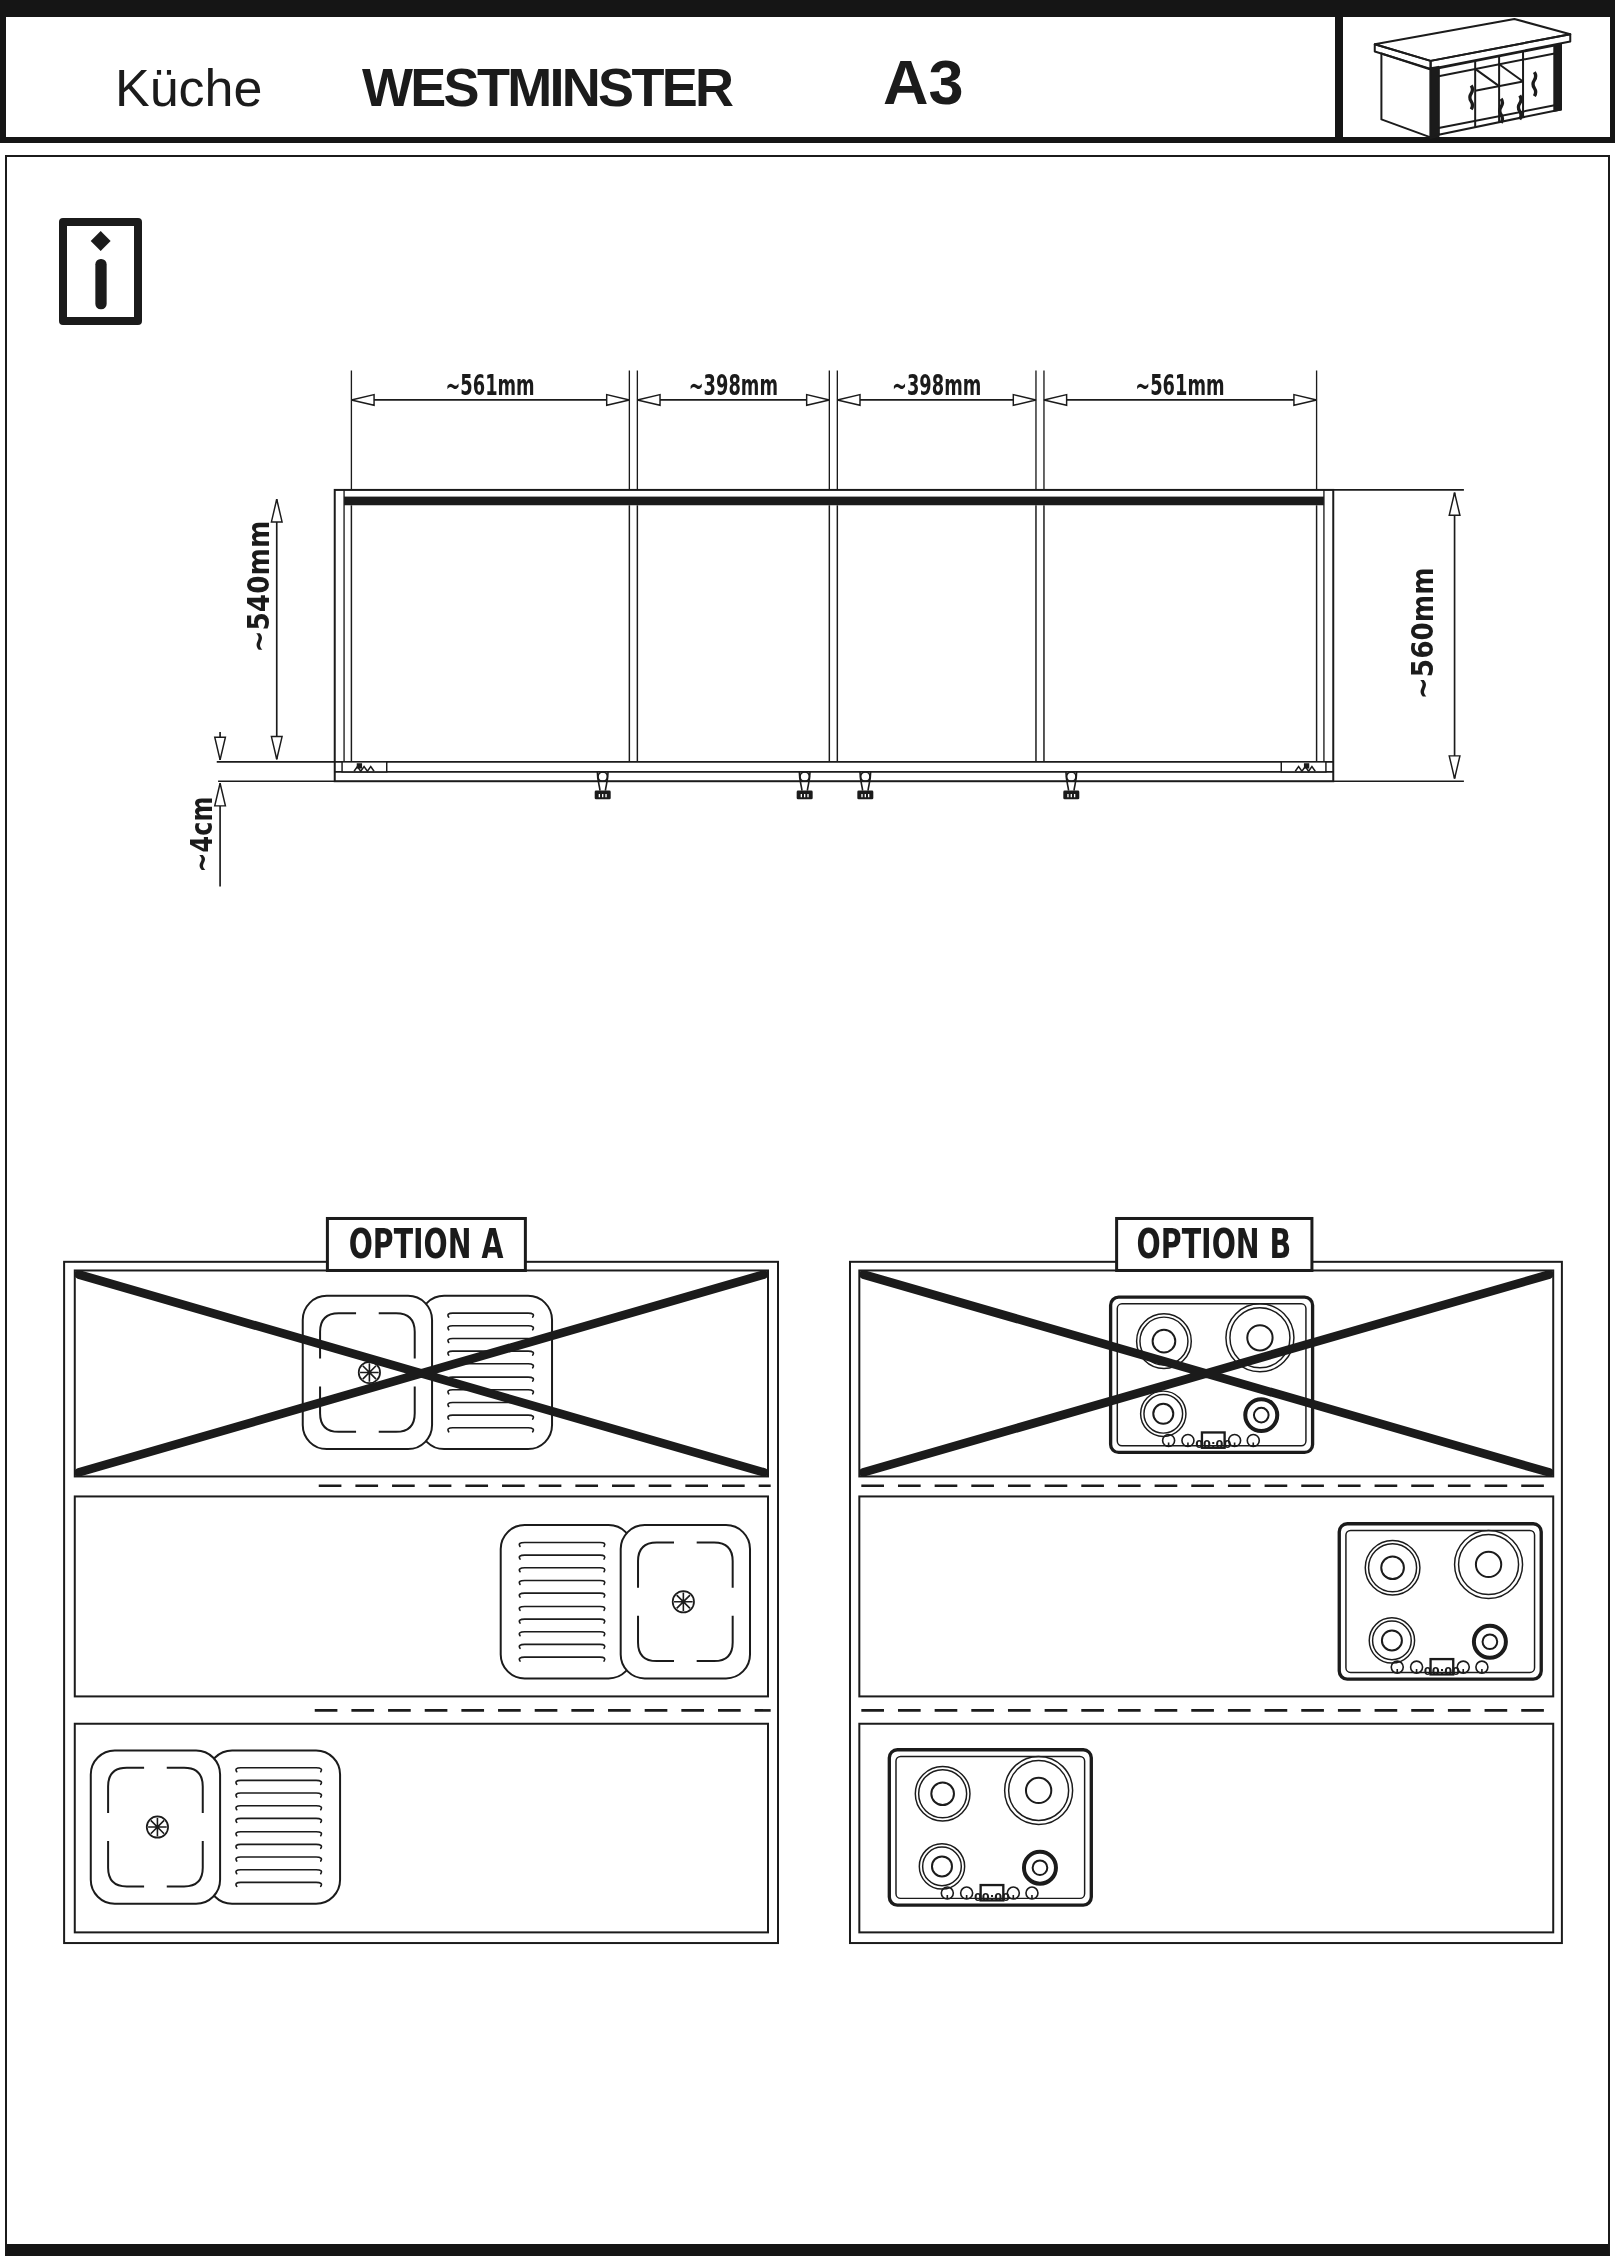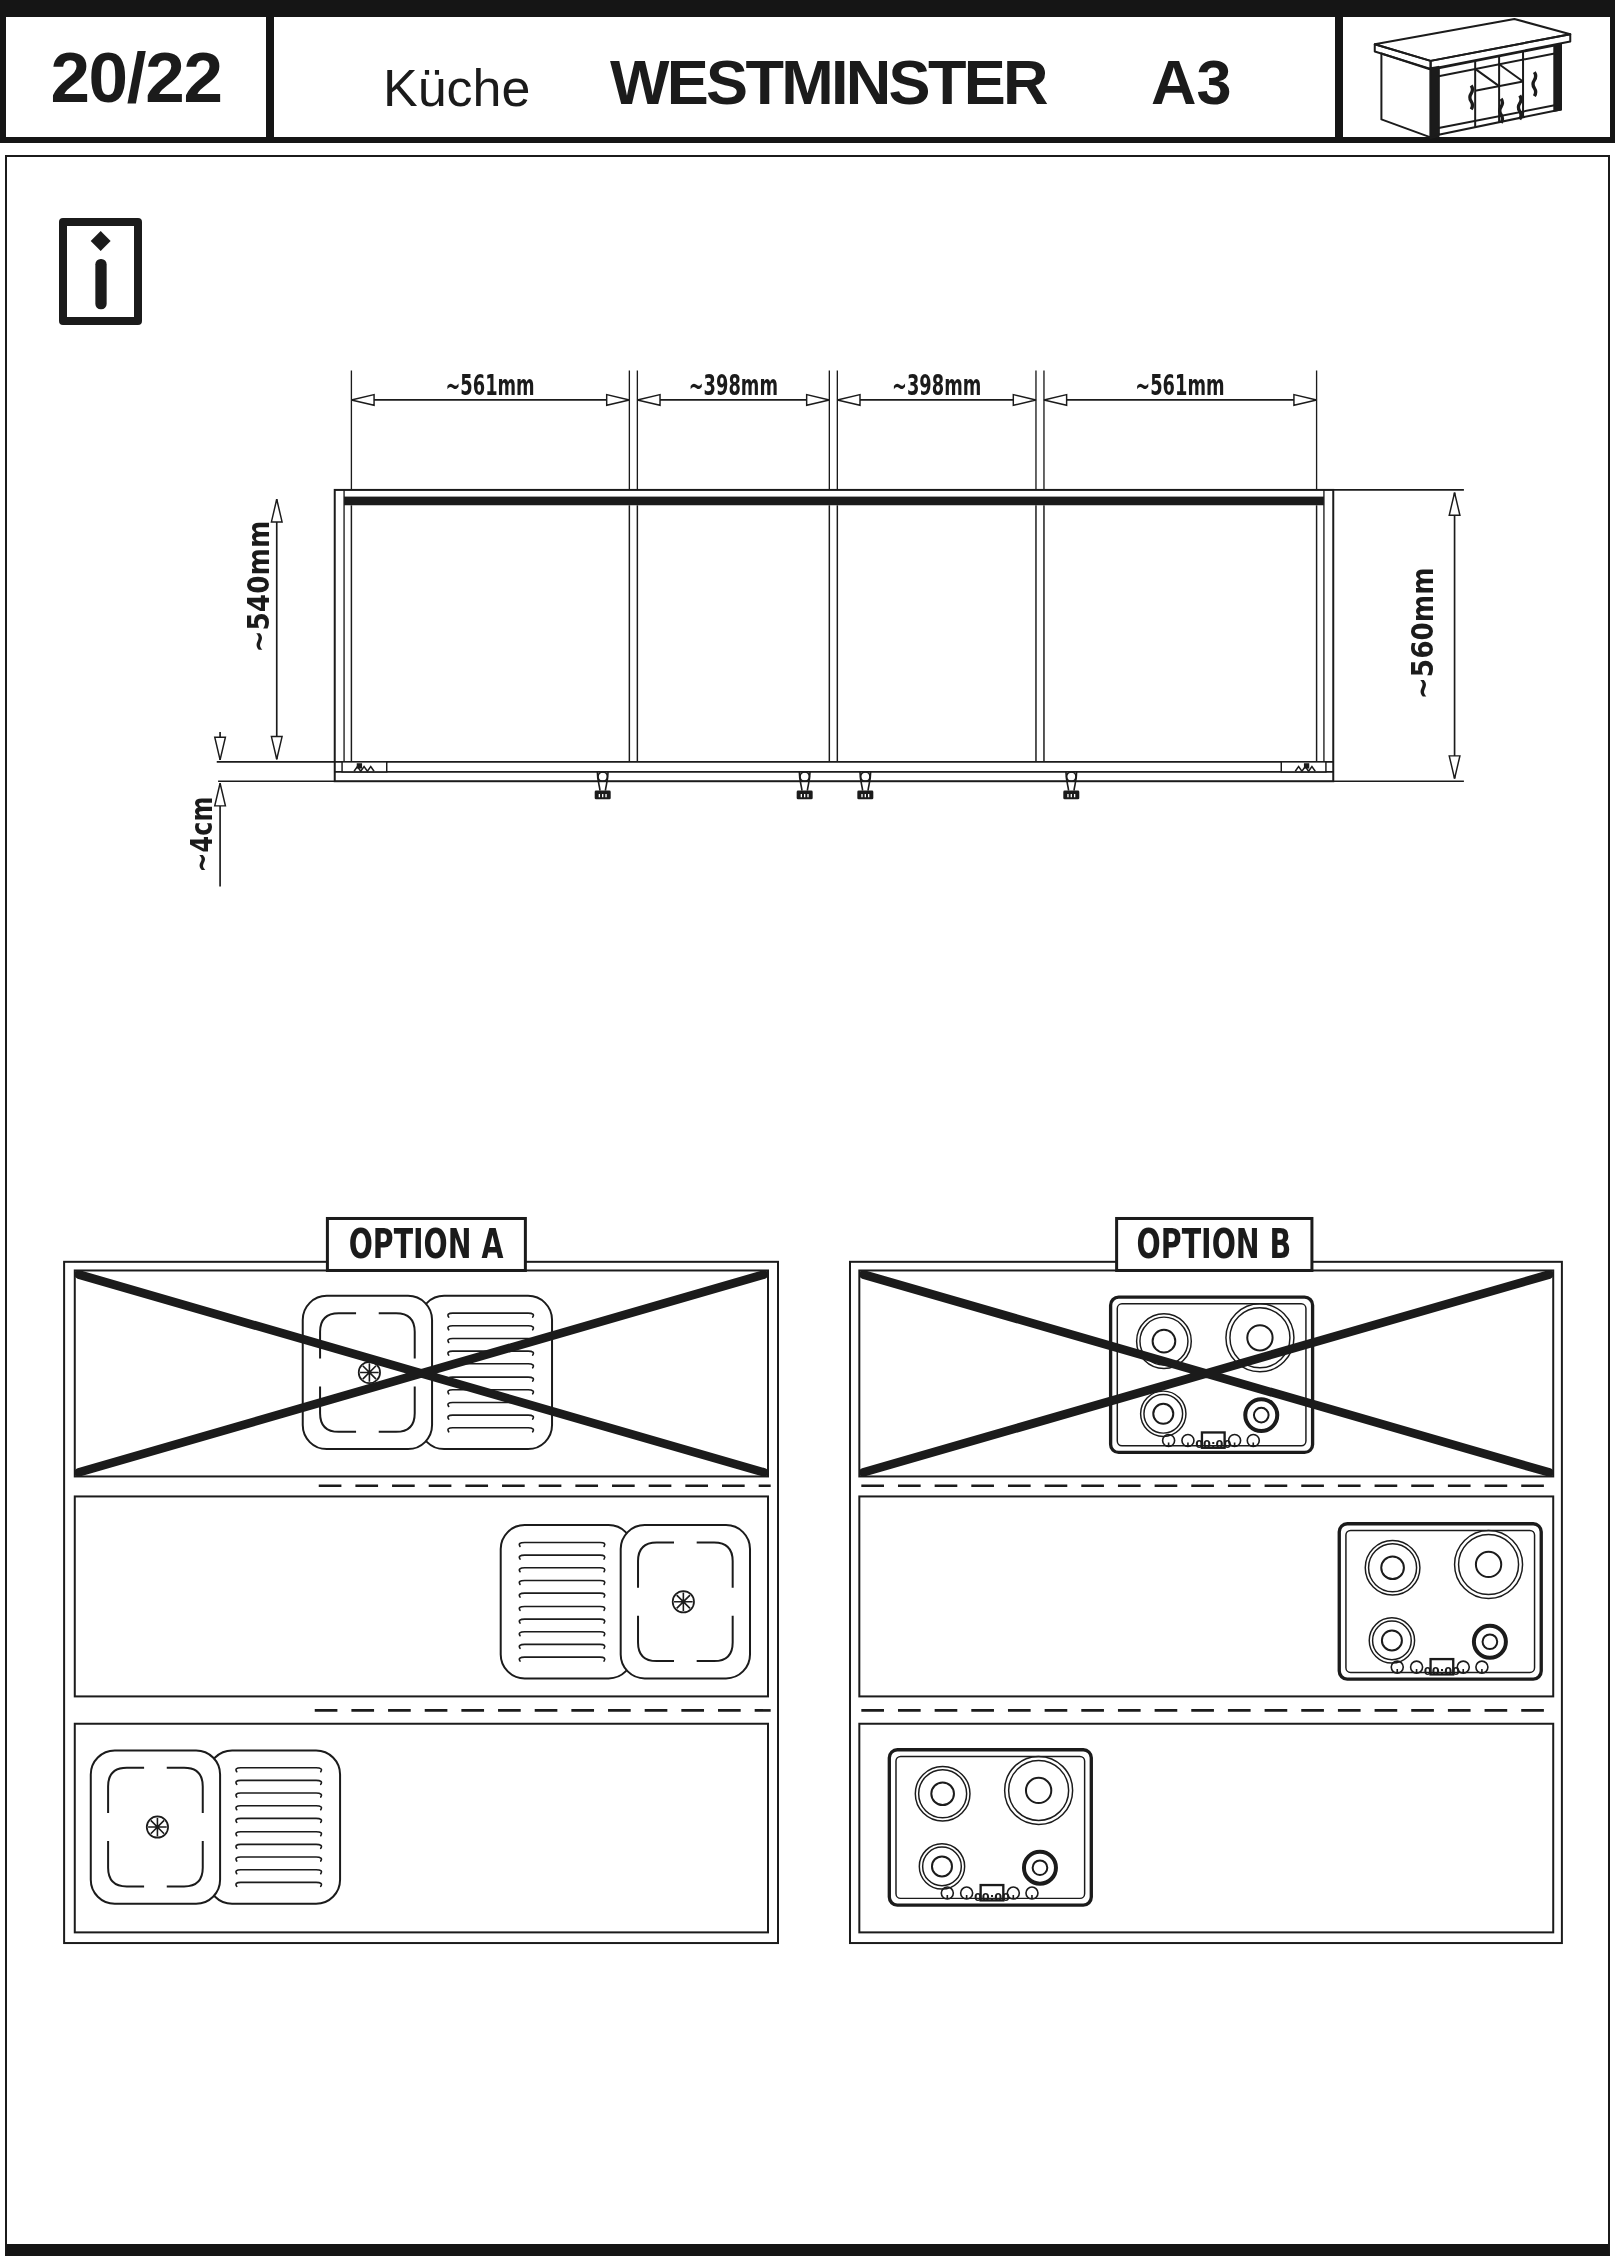--- a/index.html
+++ b/index.html
@@ -11,21 +11,21 @@
   .header{position:absolute;left:0;top:0;width:1616px;height:143px;
           border-top:17.3px solid #151515;border-bottom:6px solid #151515;
           border-left:6px solid #151515;border-right:6px solid #151515;
           display:flex;background:#fff;}
   .h-cell{height:100%;position:relative;}
   .h-left{width:268px;border-right:8.7px solid #151515;display:flex;align-items:center;justify-content:center;
           font-size:71px;font-weight:600;letter-spacing:-1.3px;}
   .h-mid{flex:1;border-right:8.7px solid #151515;margin-left:26px;}
   .h-mid span{position:absolute;bottom:18.7px;white-space:nowrap;}
   .t-kueche{left:83px;font-size:52px;font-weight:400;}
-  .t-product{left:310px;font-size:63px;font-weight:700;letter-spacing:-2.7px;}
+  .t-product{left:330px;font-size:54px;font-weight:700;letter-spacing:-2.7px;}
   .t-format{left:851px;font-size:63px;font-weight:700;}
   .h-right{width:267px;display:flex;align-items:center;justify-content:center;}
 
   
   .content-frame{position:absolute;left:5.3px;top:155px;width:1605px;height:2101px;
                  border:2.7px solid #1b1b1b;border-bottom:12px solid #151515;background:#fff;}
 
   
   .info-box{position:absolute;left:59px;top:218px;width:83px;height:107px;
             border:8.7px solid #1b1b1b;border-radius:4px;display:flex;align-items:center;justify-content:center;}
@@ -33,23 +33,20 @@
   
   svg.overlay{position:absolute;left:0;top:0;width:1616px;height:2261px;}
   svg text{font-family:"DejaVu Sans",sans-serif;font-weight:bold;fill:#1b1b1b;stroke:none;}
 </style>
 </head>
 <body>
 
 <div id="page">
 
   <div class="header">
-    <div class="h-cell h-left">
-      <span>20/22</span>
-    </div>
     <div class="h-cell h-mid">
       <span class="t-kueche">Küche</span>
       <span class="t-product">WESTMINSTER</span>
       <span class="t-format">A3</span>
     </div>
     <div class="h-cell h-right">
 
       <svg width="227" height="133" viewBox="0 0 330 200">
         <g fill="none" stroke="#1b1b1b" stroke-width="3" stroke-linejoin="round">
           <polygon points="12,50 222,12 306,35 96,75"></polygon>

